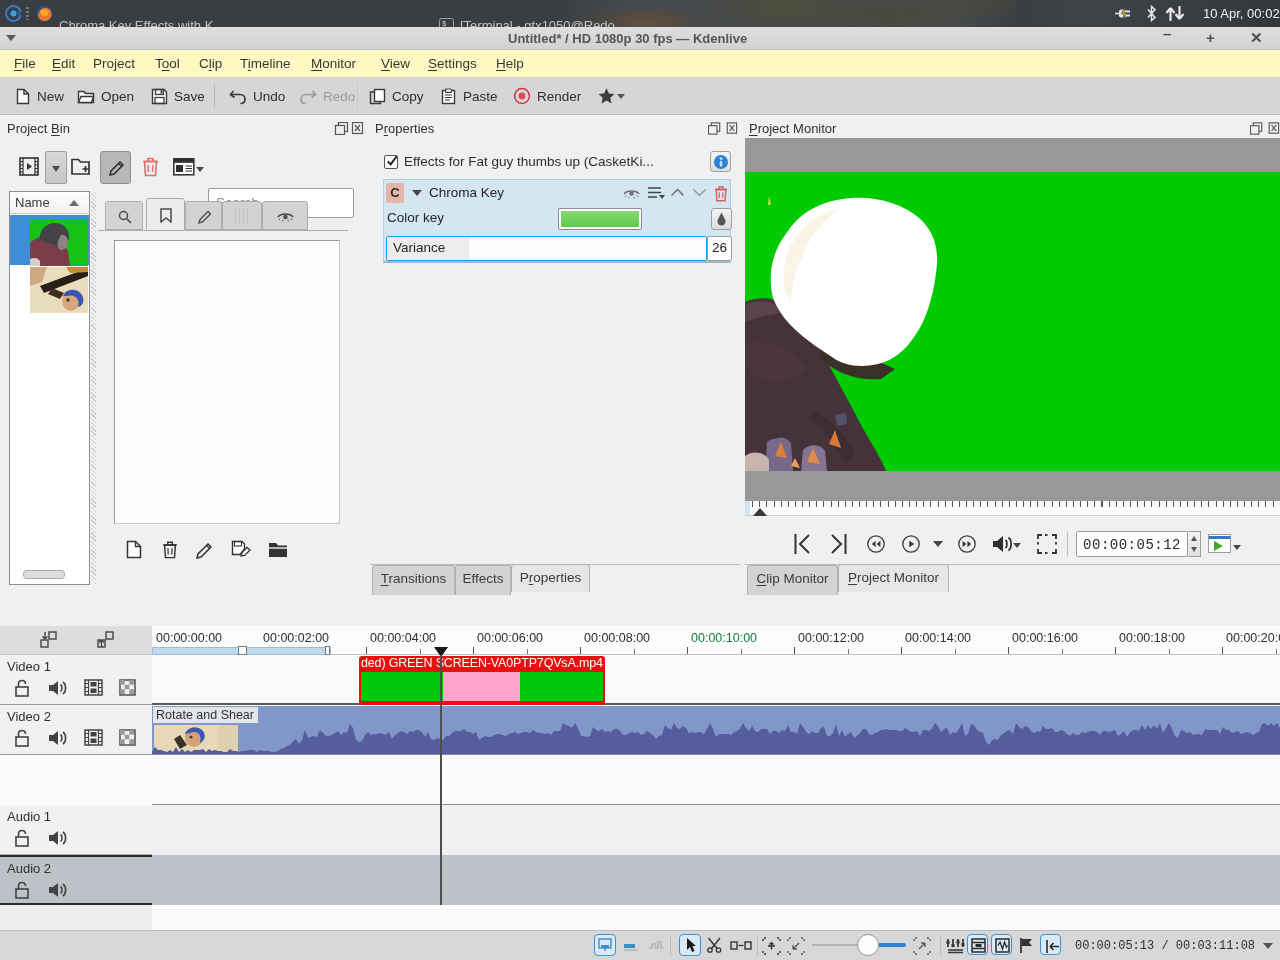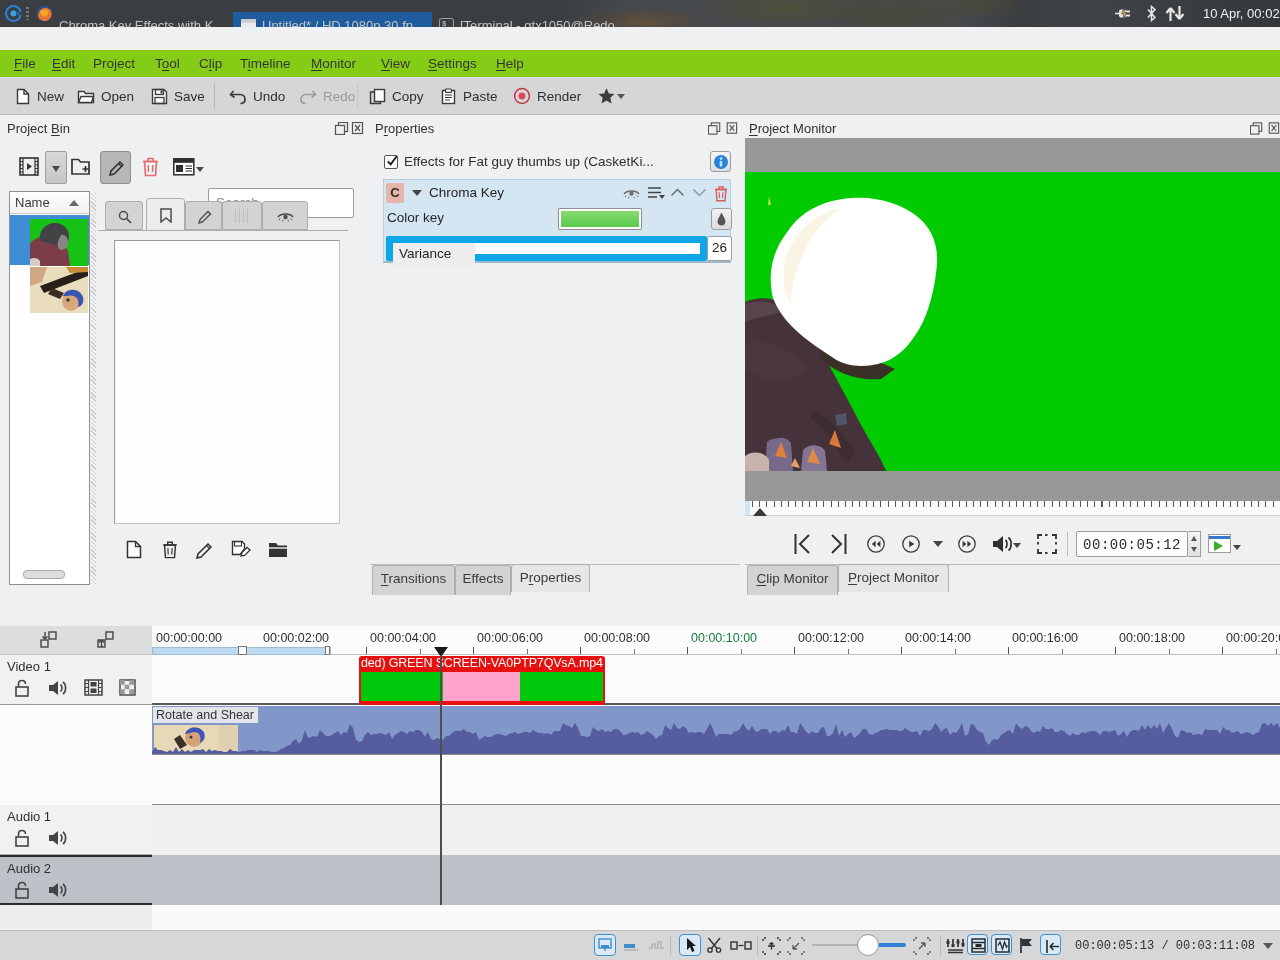--- a/index.html
+++ b/index.html
@@ -13,21 +13,21 @@
 #deskpanel { top:0; left:0; width:1280px; height:27px; background:#3b3e41; overflow:hidden; }
 #deskpanel .task { position:absolute; top:12px; height:27px; color:#c3c3c3; font-size:13px; line-height:27px; }
 #task2 { background:#1e5c9e; color:#fff; }
 
 
 #titlebar { top:27px; left:0; width:1280px; height:23px; background:linear-gradient(#dedede,#d2d2d2); border-bottom:1px solid #c4c4c4;}
 #titlebar .title { position:absolute; left:508px; top:4px; font-weight:bold; color:#555; font-size:13px; }
 .winbtn { position:absolute; top:2px; color:#4f4f4f; font-size:15px; font-weight:bold; }
 
 
-#menubar { top:50px; left:0; width:1280px; height:27px; background:#84cc16;padding-left:16px; }
+#menubar { top:50px; left:0; width:1280px; height:27px; background:#fef9c3;padding-left:16px; }
 #menubar span.mi { position:absolute; top:6px; color:#363636; font-size:13.5px; }
 
 
 #toolbar { top:77px; left:0; width:1280px; height:38px; background:#d5d6d7; border-bottom:1px solid #bcbcbc; }
 .tbtn { position:absolute; top:0; height:38px; display:flex; align-items:center; color:#2e2e2e; font-size:13.5px; }
 .tbtn svg { margin-right:6px; }
 .tsep { position:absolute; top:7px; width:1px; height:24px; background:#b6b6b6; }
 
 
 .ptitle { position:absolute; top:121px; font-size:13px; color:#313131; white-space:nowrap; }
@@ -61,27 +61,20 @@
         <rect x="11" y="7" width="6" height="3" fill="#3b3e41"></rect>
         <circle cx="13" cy="8.5" r="2" fill="#1d65b5"></circle>
       </svg>
     <div class="abs" style="left:26px;top:7px;width:3px;height:13px;background:repeating-linear-gradient(#777 0 2px,transparent 2px 4px);"></div>
     <svg class="abs" style="left:36px;top:5px" width="17" height="17" viewBox="0 0 17 17">
         <circle cx="8.5" cy="8.5" r="8" fill="#2a4d8f"></circle>
         <path d="M2 10 C3 5 7 2 11 3 C14 4 16 7 15.6 10 C15 14 11 16.5 8 16 C4.5 15.4 2 13 2 10 Z" fill="#e8762c"></path>
         <path d="M4 6 C6 4 10 4 12 6 C13 8 12 10 10 11 C7 12 4 10 4 6 Z" fill="#f5a623"></path>
       </svg>
     <div class="task" style="left:59px;">Chroma Key Effects with K...</div>
-    <div class="task" id="task2" style="left:233px;width:199px;">
-      <svg class="abs" style="left:8px;top:6px" width="15" height="15" viewBox="0 0 15 15">
-          <rect x="0" y="1" width="15" height="13" fill="#e8eaec"></rect>
-          <rect x="0" y="1" width="15" height="3.5" fill="#c7cace"></rect>
-        </svg>
-      <span style="position:absolute;left:29px;">Untitled* / HD 1080p 30 fp...</span>
-    </div>
     <div class="task" style="left:439px;width:220px;">
       <svg class="abs" style="left:0px;top:6px" width="15" height="15" viewBox="0 0 15 15">
           <rect x="0.5" y="0.5" width="14" height="14" rx="2" fill="#3a3d40" stroke="#9aa0a4"></rect>
           <text x="3" y="8" font-size="7" fill="#d7d9da" font-family="Liberation Mono">$</text>
           <rect x="3" y="10" width="5" height="1.3" fill="#d7d9da"></rect>
         </svg>
       <span style="position:absolute;left:21px;">[Terminal - gtx1050@Redo...</span>
     </div>
 
     <svg class="abs" style="left:1114px;top:6px" width="20" height="15" viewBox="0 0 20 15">
@@ -93,20 +86,27 @@
     <svg class="abs" style="left:1146px;top:5px" width="11" height="17" viewBox="0 0 11 17">
         <path d="M2 4.5 L9 12.5 L5.5 15.5 L5.5 1.5 L9 4.5 L2 12.5" stroke="#e8e8e8" stroke-width="1.5" fill="none"></path>
       </svg>
     <svg class="abs" style="left:1165px;top:6px" width="22" height="15" viewBox="0 0 22 15">
         <path d="M5.5 15 L5.5 4 M5.5 2 L1.5 7 M5.5 2 L9.5 7" stroke="#e8e8e8" stroke-width="2.2" fill="none"></path>
         <path d="M14.5 0 L14.5 11 M14.5 13 L10.5 8 M14.5 13 L18.5 8" stroke="#e8e8e8" stroke-width="2.2" fill="none"></path>
       </svg>
     <div class="abs" style="left:1203px;top:0;height:27px;line-height:27px;color:#f2f2f2;font-size:13px;">10 Apr, 00:02</div>
   </div>
 
+  <div id="titlebar" class="abs">
+    <div class="abs" style="left:6px;top:8px;width:0;height:0;border-left:5px solid transparent;border-right:5px solid transparent;border-top:6px solid #5a5a5a;"></div>
+    <div class="title">Untitled* / HD 1080p 30 fps — Kdenlive</div>
+    <div class="winbtn" style="left:1163px;top:-2px;">–</div>
+    <div class="winbtn" style="left:1206px;">+</div>
+    <div class="winbtn" style="left:1250px;">✕</div>
+  </div>
 
   <div id="menubar" class="abs">
     <span class="mi" style="left:14px"><u>F</u>ile</span>
     <span class="mi" style="left:52px"><u>E</u>dit</span>
     <span class="mi" style="left:93px">Pro<u>j</u>ect</span>
     <span class="mi" style="left:155px">T<u>o</u>ol</span>
     <span class="mi" style="left:199px">C<u>l</u>ip</span>
     <span class="mi" style="left:240px">T<u>i</u>meline</span>
     <span class="mi" style="left:311px"><u>M</u>onitor</span>
     <span class="mi" style="left:381px"><u>V</u>iew</span>
@@ -344,21 +344,21 @@
       <div class="abs" style="left:3px;top:30px;font-size:13.5px;color:#252525;">Color key</div>
       <div class="abs" style="left:174px;top:28px;width:84px;height:22px;background:#fff;border:1px solid #8f8f8f;border-radius:1px;">
         <div class="abs" style="left:2px;top:2px;width:78px;height:16px;background:linear-gradient(#84da71,#5cc94a);"></div>
       </div>
       <div class="abs" style="left:327px;top:28px;width:21px;height:22px;background:linear-gradient(#f2f2f2,#dcdcdc);border:1px solid #9e9e9e;border-radius:3px;">
         <svg class="abs" style="left:5px;top:3px" width="9" height="14" viewBox="0 0 9 14">
             <path d="M4.5 0.5 C6 4 8.5 7 8.5 9.5 C8.5 12 6.7 13.5 4.5 13.5 C2.3 13.5 0.5 12 0.5 9.5 C0.5 7 3 4 4.5 0.5 Z" fill="#555"></path>
           </svg>
       </div>
 
-      <div class="abs" style="left:2px;top:56px;width:321px;height:25px;background:#fdfdfd;border:7px solid #0ea5e9;border-radius:2px;">
+      <div class="abs" style="left:2px;top:56px;width:321px;height:25px;background:#fdfdfd;border:1px solid #0ea5e9;border-radius:2px;">
         <div class="abs" style="left:0;top:0;width:82px;height:23px;background:#ededed;"></div>
         <div class="abs" style="left:6px;top:3px;font-size:13.5px;color:#252525;">Variance</div>
       </div>
       <div class="abs" style="left:323px;top:56px;width:25px;height:25px;background:#fdfdfd;border:1px solid #9e9e9e;border-radius:2px;">
         <div class="abs" style="right:4px;top:3px;font-size:13.5px;color:#252525;">26</div>
       </div>
     </div>
 
     <div class="abs" style="left:370px;top:564px;width:370px;height:1px;background:#b9b9b9;"></div>
     <div class="tab" style="left:372px;width:83px;"><u>T</u>ransitions</div>
@@ -535,20 +535,42 @@
           <path d="M4.5 1 V16 M14.5 1 V16" stroke="#444" stroke-width="1.2"></path>
           <path d="M1 4.5 H4.5 M1 8.5 H4.5 M1 12.5 H4.5 M14.5 4.5 H18 M14.5 8.5 H18 M14.5 12.5 H18" stroke="#444" stroke-width="1"></path>
           <rect x="6.5" y="3" width="6" height="4.5" fill="#444"></rect>
           <rect x="6.5" y="9.5" width="6" height="4.5" fill="#444"></rect>
         </svg>
       <svg class="abs" style="left:119px;top:24px" width="17" height="17" viewBox="0 0 17 17">
           <rect x="1" y="1" width="15" height="15" fill="none" stroke="#444" stroke-width="1.4"></rect>
           <path d="M1 1 H5.7 V5.7 H1 Z M10.3 1 H15 V5.7 H10.3 Z M5.7 5.7 H10.3 V10.3 H5.7 Z M1 10.3 H5.7 V15 H1 Z M10.3 10.3 H15 V15 H10.3 Z" fill="#9a9a9a"></path>
         </svg>
     </div>
+    <div class="trackhdr" style="top:79px;height:50px;">
+      <div class="tname">Video 2</div>
+      <svg class="abs" style="left:14px;top:24px" width="16" height="18" viewBox="0 0 16 18">
+          <rect x="2" y="8" width="12" height="9" fill="none" stroke="#444" stroke-width="1.6"></rect>
+          <path d="M4.5 8 V5 C4.5 2.8 6 1.5 8 1.5 C10 1.5 11.5 2.8 11.5 5" fill="none" stroke="#444" stroke-width="1.6"></path>
+        </svg>
+      <svg class="abs" style="left:48px;top:24px" width="20" height="18" viewBox="0 0 20 18">
+          <path d="M1 6 H5 L10 2 V16 L5 12 H1 Z" fill="#444"></path>
+          <path d="M12.5 5.5 C14.5 7 14.5 11 12.5 12.5 M15 3 C18.5 5.5 18.5 12.5 15 15" fill="none" stroke="#444" stroke-width="1.6"></path>
+        </svg>
+      <svg class="abs" style="left:84px;top:24px" width="19" height="17" viewBox="0 0 19 17">
+          <rect x="1" y="1" width="17" height="15" fill="none" stroke="#444" stroke-width="1.5"></rect>
+          <path d="M4.5 1 V16 M14.5 1 V16" stroke="#444" stroke-width="1.2"></path>
+          <path d="M1 4.5 H4.5 M1 8.5 H4.5 M1 12.5 H4.5 M14.5 4.5 H18 M14.5 8.5 H18 M14.5 12.5 H18" stroke="#444" stroke-width="1"></path>
+          <rect x="6.5" y="3" width="6" height="4.5" fill="#444"></rect>
+          <rect x="6.5" y="9.5" width="6" height="4.5" fill="#444"></rect>
+        </svg>
+      <svg class="abs" style="left:119px;top:24px" width="17" height="17" viewBox="0 0 17 17">
+          <rect x="1" y="1" width="15" height="15" fill="none" stroke="#444" stroke-width="1.4"></rect>
+          <path d="M1 1 H5.7 V5.7 H1 Z M10.3 1 H15 V5.7 H10.3 Z M5.7 5.7 H10.3 V10.3 H5.7 Z M1 10.3 H5.7 V15 H1 Z M10.3 10.3 H15 V15 H10.3 Z" fill="#9a9a9a"></path>
+        </svg>
+    </div>
     <div class="trackhdr" style="top:179px;height:50px;border-bottom:1px solid #b0b0b0;">
       <div class="tname">Audio 1</div>
       <svg class="abs" style="left:14px;top:24px" width="16" height="18" viewBox="0 0 16 18">
           <rect x="2" y="8" width="12" height="9" fill="none" stroke="#444" stroke-width="1.6"></rect>
           <path d="M4.5 8 V5 C4.5 2.8 6 1.5 8 1.5 C10 1.5 11.5 2.8 11.5 5" fill="none" stroke="#444" stroke-width="1.6"></path>
         </svg>
       <svg class="abs" style="left:48px;top:24px" width="20" height="18" viewBox="0 0 20 18">
           <path d="M1 6 H5 L10 2 V16 L5 12 H1 Z" fill="#444"></path>
           <path d="M12.5 5.5 C14.5 7 14.5 11 12.5 12.5 M15 3 C18.5 5.5 18.5 12.5 15 15" fill="none" stroke="#444" stroke-width="1.6"></path>
         </svg>

